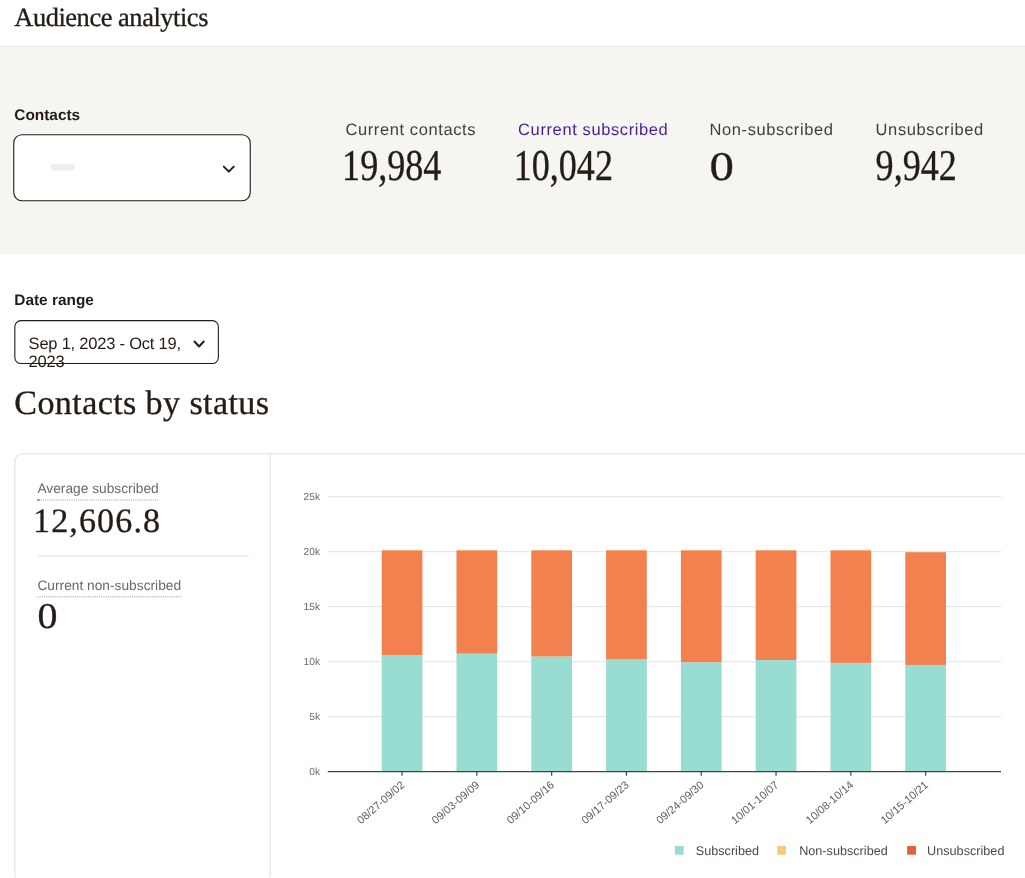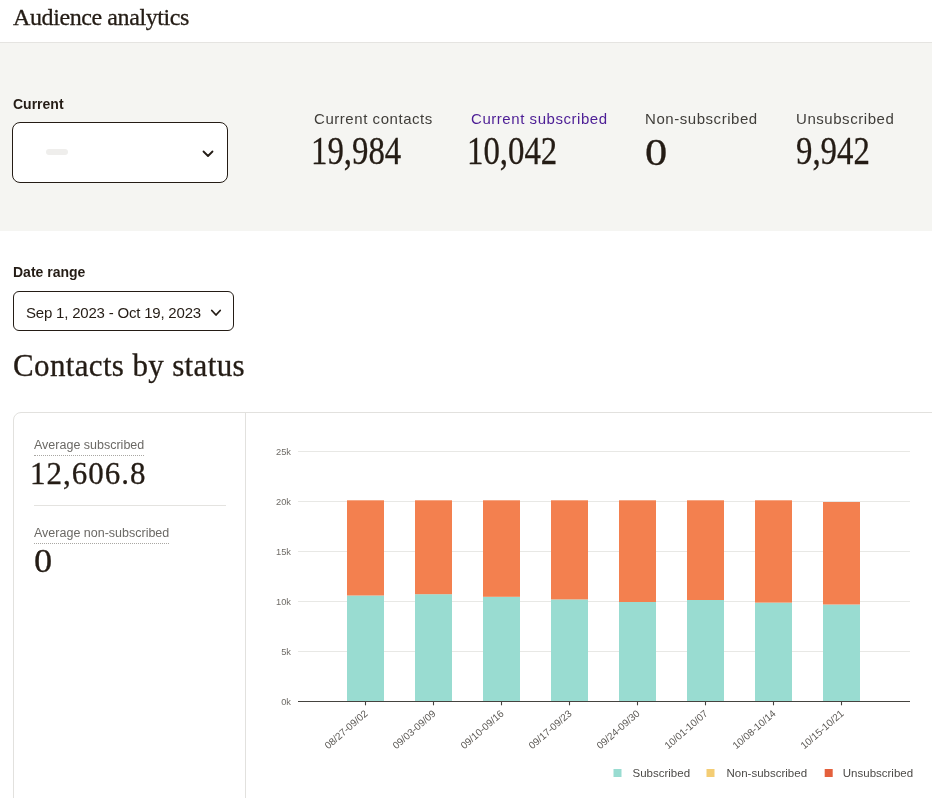--- a/index.html
+++ b/index.html
@@ -10,21 +10,21 @@
 </style>
 </head>
 <body>
 <div id="page">
 
   <div class="abs" style="left:0; top:0; width:932px; height:43px; border-bottom:1px solid #e5e4e1;"></div>
   <div class="abs serif" style="left:13px; top:2px; font-size:24px; line-height:30px; letter-spacing:-0.4px;">Audience analytics</div>
 
   <div class="abs" style="left:0; top:43px; width:932px; height:188px; background:#f5f5f2;"></div>
 
-  <div class="abs" style="left:13px; top:96px; font-size:14px; font-weight:700; color:#241c15;">Current</div>
+  <div class="abs" style="left:13px; top:96px; font-size:14px; font-weight:700; color:#241c15;">Contacts</div>
   <div class="abs" style="left:12px; top:122px; width:216px; height:61px; background:#fff; border:1.4px solid #241c15; border-radius:8px;">
     <div class="abs" style="left:33px; top:26px; width:22px; height:6px; background:#efeeec; border-radius:3px;"></div>
     <svg class="abs" style="right:12px; top:24px;" width="14" height="14" viewBox="0 0 14 14">
         <path d="M2.5 4.5 L7 9 L11.5 4.5" fill="none" stroke="#241c15" stroke-width="1.8" stroke-linecap="round" stroke-linejoin="round"></path>
       </svg>
   </div>
 
   <div class="abs" style="left:314px; top:110px;">
     <div style="font-size:15px; color:#403e3a; letter-spacing:0.55px;text-align:center;">Current contacts</div>
     <div class="serif" style="font-size:40px; line-height:40px; margin-top:4px; margin-left:-3px; transform:scaleX(0.82); transform-origin:0 0;">19,984</div>
@@ -36,39 +36,39 @@
   <div class="abs" style="left:645px; top:110px;">
     <div style="font-size:15px; color:#403e3a; letter-spacing:0.55px;">Non-subscribed</div>
     <div class="serif" style="font-size:37px; line-height:40px; margin-top:6px; transform:scaleX(1.2); transform-origin:0 0;">0</div>
   </div>
   <div class="abs" style="left:796px; top:110px;">
     <div style="font-size:15px; color:#403e3a; letter-spacing:0.55px;">Unsubscribed</div>
     <div class="serif" style="font-size:40px; line-height:40px; margin-top:4px; transform:scaleX(0.82); transform-origin:0 0;">9,942</div>
   </div>
 
   <div class="abs" style="left:13px; top:264px; font-size:14px; font-weight:700; color:#241c15;">Date range</div>
-  <div class="abs" style="left:13px; top:291px; width:221px; height:40px; background:#fff; border:1.3px solid #241c15; border-radius:6px;">
+  <div class="abs" style="left:13px; top:291px; width:186px; height:40px; background:#fff; border:1.3px solid #241c15; border-radius:6px;">
     <div class="abs" style="left:12px; top:12px; font-size:15px; letter-spacing:-0.2px; color:#241c15;">Sep 1, 2023 - Oct 19, 2023</div>
     <svg class="abs" style="right:11px; top:15px;" width="12" height="12" viewBox="0 0 12 12">
         <path d="M1.8 3.5 L6 8 L10.2 3.5" fill="none" stroke="#241c15" stroke-width="1.8" stroke-linecap="round" stroke-linejoin="round"></path>
       </svg>
   </div>
 
   <div class="abs serif" style="left:13px; top:351px; font-size:31px; line-height:30px; letter-spacing:0.35px;">Contacts by status</div>
 
   <div class="abs" style="left:13px; top:412px; width:920px; height:390px; border:1px solid #e2e1de; border-radius:8px 0 0 0; background:#fff;"></div>
   <div class="abs" style="left:245px; top:413px; width:1px; height:385px; background:#e2e1de;"></div>
 
   <div class="abs" style="left:34px; top:435px;">
     <span style="font-size:12.5px; color:#6b6965; border-bottom:1px dotted #a9a7a3; padding-bottom:3px;">Average subscribed</span>
   </div>
   <div class="abs serif" style="left:30px; top:458px; font-size:31px; line-height:32px; letter-spacing:1px;">12,606.8</div>
   <div class="abs" style="left:34px; top:505px; width:192px; height:1px; background:#e4e3e0;"></div>
   <div class="abs" style="left:34px; top:523px;">
-    <span style="font-size:12.5px; color:#6b6965; border-bottom:1px dotted #a9a7a3; padding-bottom:3px;">Average non-subscribed</span>
+    <span style="font-size:12.5px; color:#6b6965; border-bottom:1px dotted #a9a7a3; padding-bottom:3px;">Current non-subscribed</span>
   </div>
   <div class="abs serif" style="left:34px; top:544px; font-size:33px; line-height:34px; transform:scaleX(1.1); transform-origin:0 0;">0</div>
 
   <svg class="abs" style="left:246px; top:413px;" width="686" height="385" viewBox="0 0 686 385">
 
     <g stroke="#e8e8e5" stroke-width="1">
       <line x1="52" y1="38.5" x2="664" y2="38.5"></line>
       <line x1="52" y1="88.5" x2="664" y2="88.5"></line>
       <line x1="52" y1="138.5" x2="664" y2="138.5"></line>
       <line x1="52" y1="188.5" x2="664" y2="188.5"></line>

